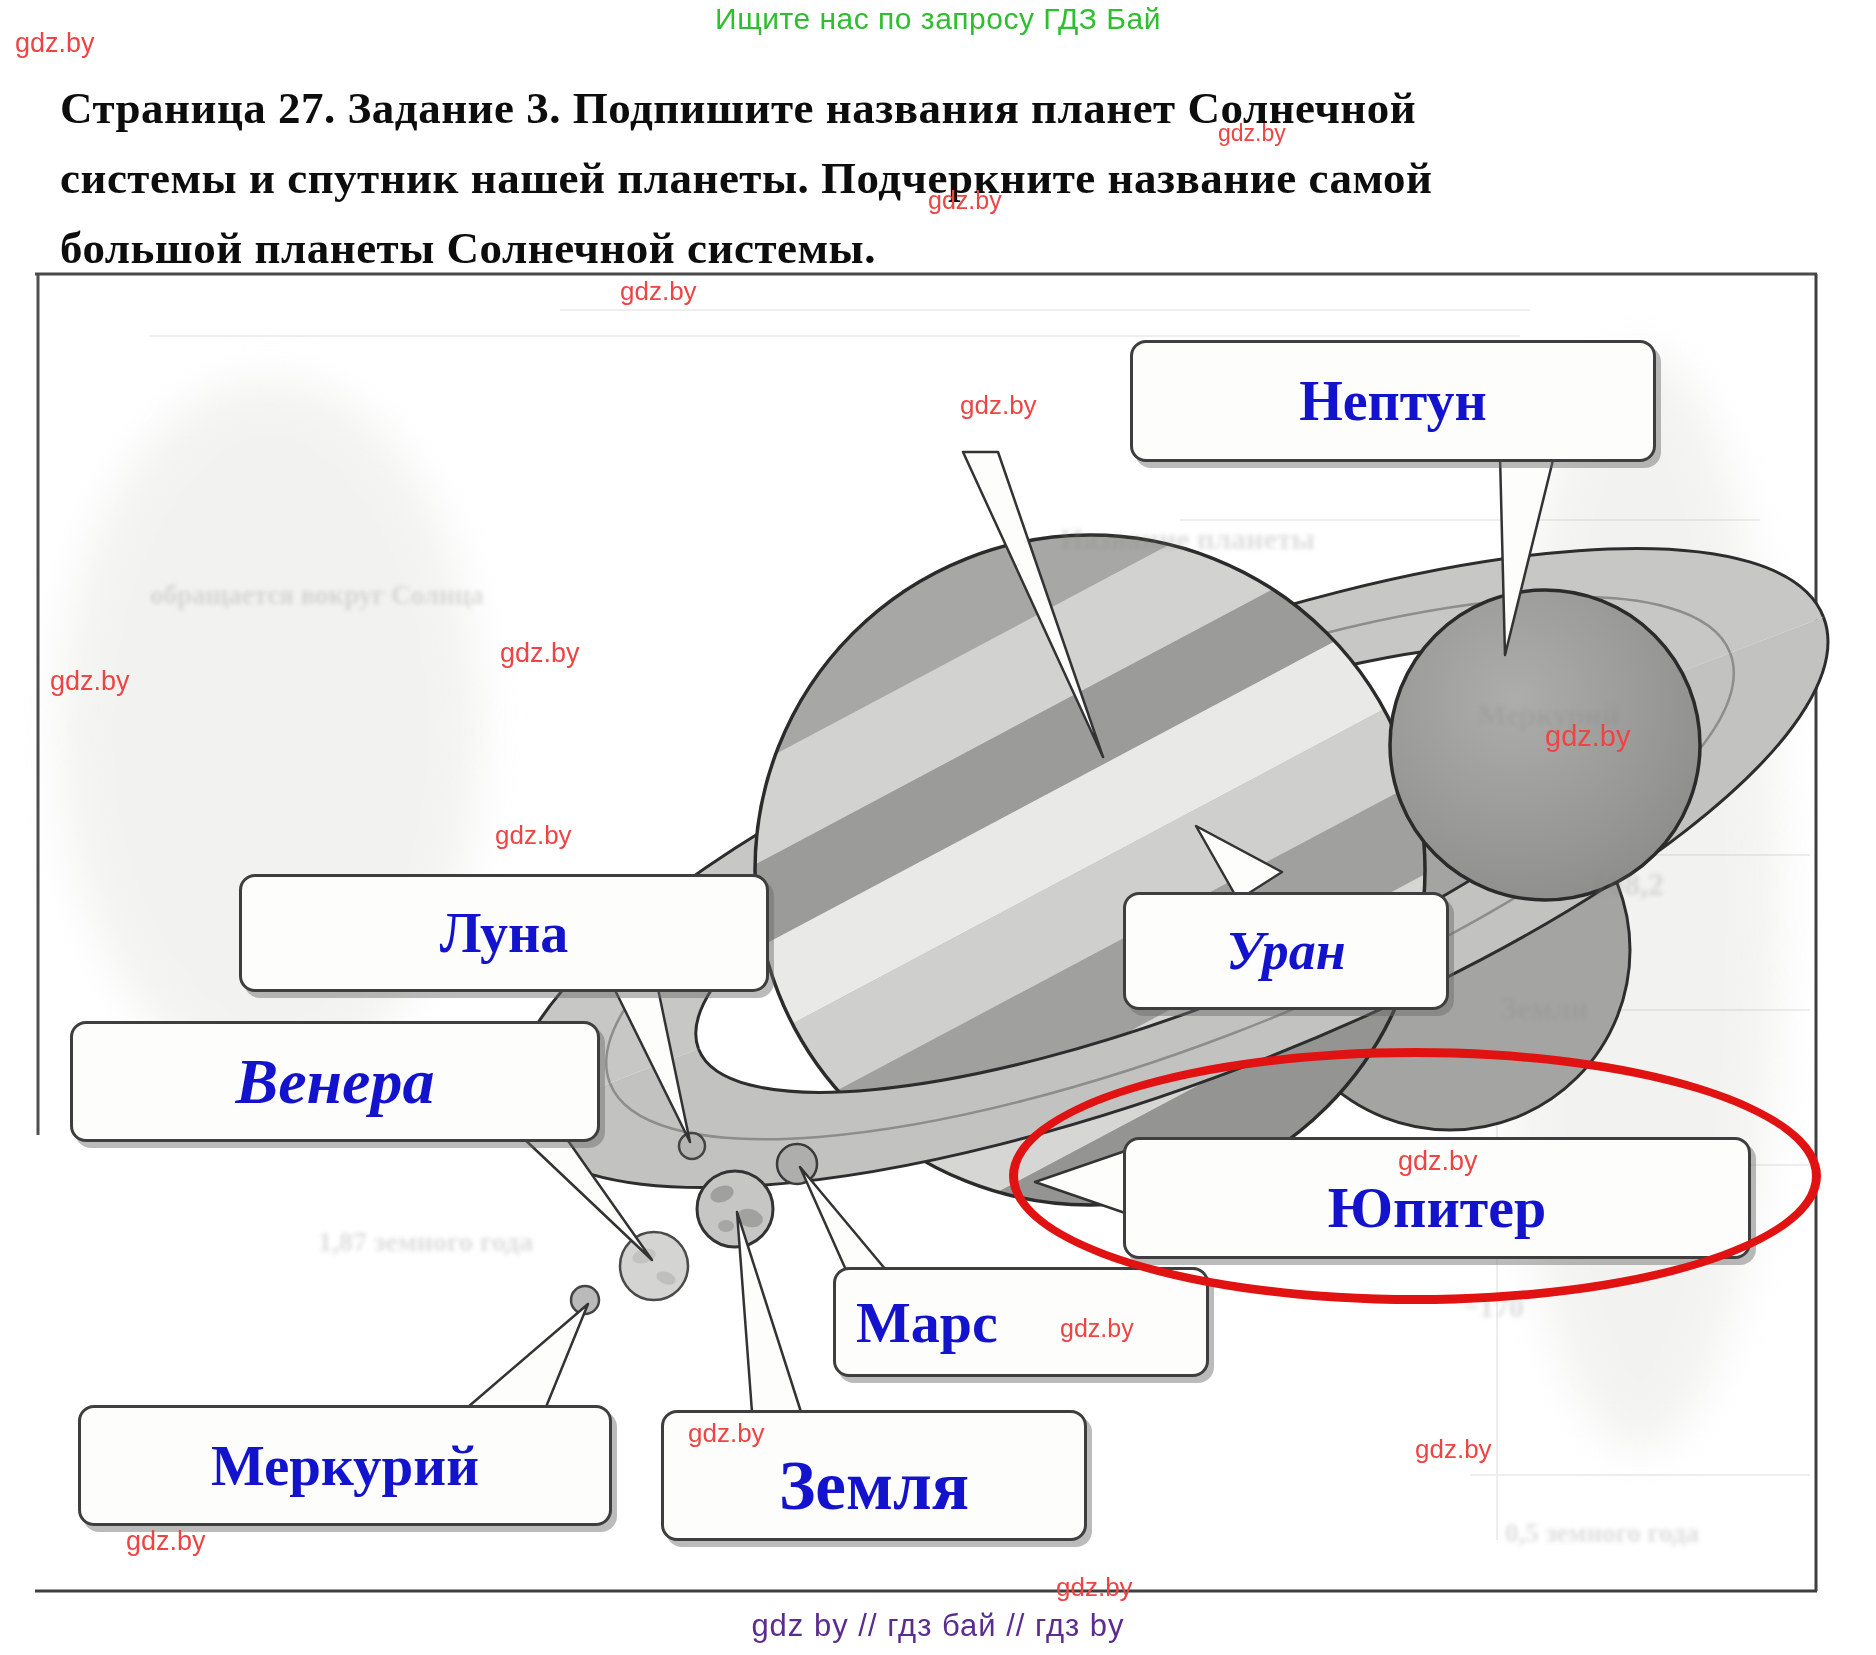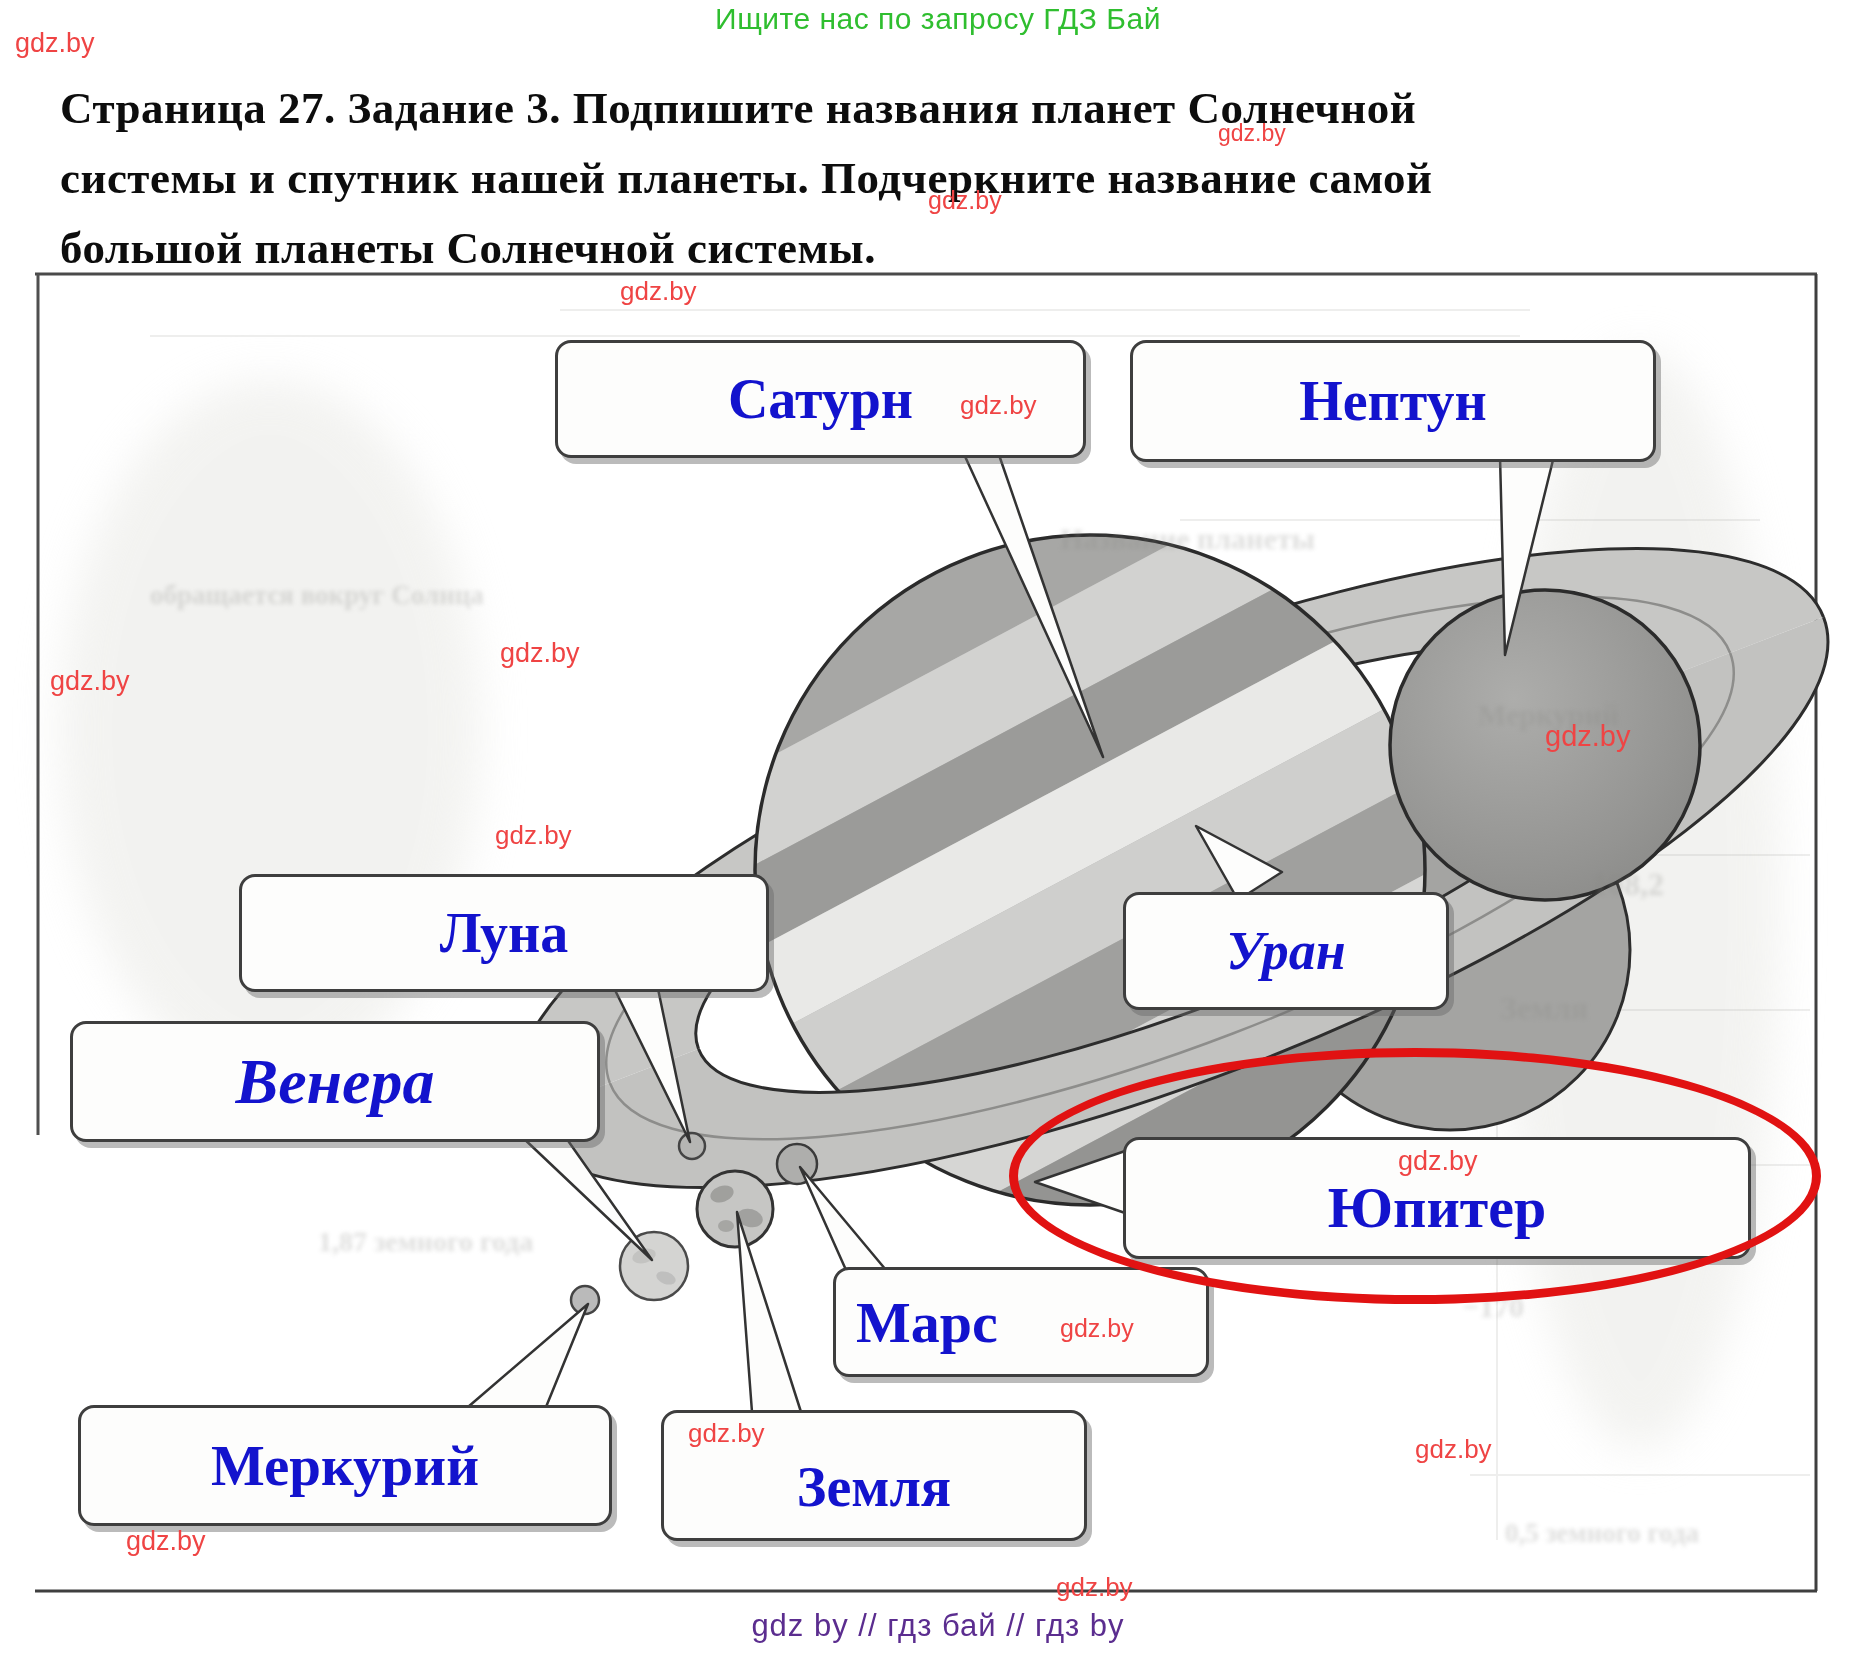--- a/index.html
+++ b/index.html
@@ -177,23 +177,20 @@
       <span class="ghost" style="left: 1478px; top: 698px; font-size: 30px;">Меркурий</span>
       <span class="ghost" style="left: 1592px; top: 866px; font-size: 32px;">108,2</span>
       <span class="ghost" style="left: 1500px; top: 990px; font-size: 32px;">Земля</span>
       <span class="ghost" style="left: 352px; top: 888px; font-size: 28px;">ЗП АЬНЕ ЖТВ</span>
       <span class="ghost" style="left: 272px; top: 1060px; font-size: 28px;">ЫММОТ ЗСО</span>
       <span class="ghost" style="left: 318px; top: 1226px; font-size: 28px;">1,87 земного года</span>
       <span class="ghost" style="left: 1462px; top: 1290px; font-size: 30px;">−170</span>
       <span class="ghost" style="left: 1505px; top: 1518px; font-size: 27px;">0,5 земного года</span>
     </div>
 
-  <div class="callout" style="left:555px;top:340px;width:525px;height:112px;">
-    <span style="font-size:56px;">Сатурн</span>
-  </div>
   <div class="callout" style="left:1130px;top:340px;width:520px;height:116px;">
     <span style="font-size:56px;">Нептун</span>
   </div>
   <div class="callout" style="left:239px;top:874px;width:524px;height:112px;">
     <span style="font-size:56px;">Луна</span>
   </div>
   <div class="callout" style="left:70px;top:1021px;width:524px;height:115px;">
     <span style="font-size:64px;font-style:italic;">Венера</span>
   </div>
   <div class="callout" style="left:1123px;top:892px;width:320px;height:112px;font-style:italic;">
@@ -202,21 +199,21 @@
   <div class="callout" style="left:1123px;top:1137px;width:622px;height:116px;">
     <span style="font-size:58px;padding-top:18px;">Юпитер</span>
   </div>
   <div class="callout" style="left:833px;top:1267px;width:350px;height:104px;justify-content:flex-start;padding-left:20px;">
     <span style="font-size:58px;">Марс</span>
   </div>
   <div class="callout" style="left:78px;top:1405px;width:528px;height:115px;">
     <span style="font-size:57px;">Меркурий</span>
   </div>
   <div class="callout" style="left:661px;top:1410px;width:420px;height:125px;">
-    <span style="font-size:56px;padding-top:22px;">Земля</span>
+    <span style="font-size:69px;padding-top:22px;">Земля</span>
   </div>
 
   <div id="wm-layer">
       <span class="wm" style="left: 15px; top: 28px; font-size: 27px;">gdz.by</span>
       <span class="wm" style="left: 1218px; top: 120px; font-size: 23px;">gdz.by</span>
       <span class="wm" style="left: 928px; top: 186px; font-size: 25px;">gdz.by</span>
       <span class="wm" style="left: 620px; top: 276px; font-size: 26px;">gdz.by</span>
       <span class="wm" style="left: 960px; top: 390px; font-size: 26px;">gdz.by</span>
       <span class="wm" style="left: 500px; top: 638px; font-size: 27px;">gdz.by</span>
       <span class="wm" style="left: 50px; top: 666px; font-size: 27px;">gdz.by</span>

